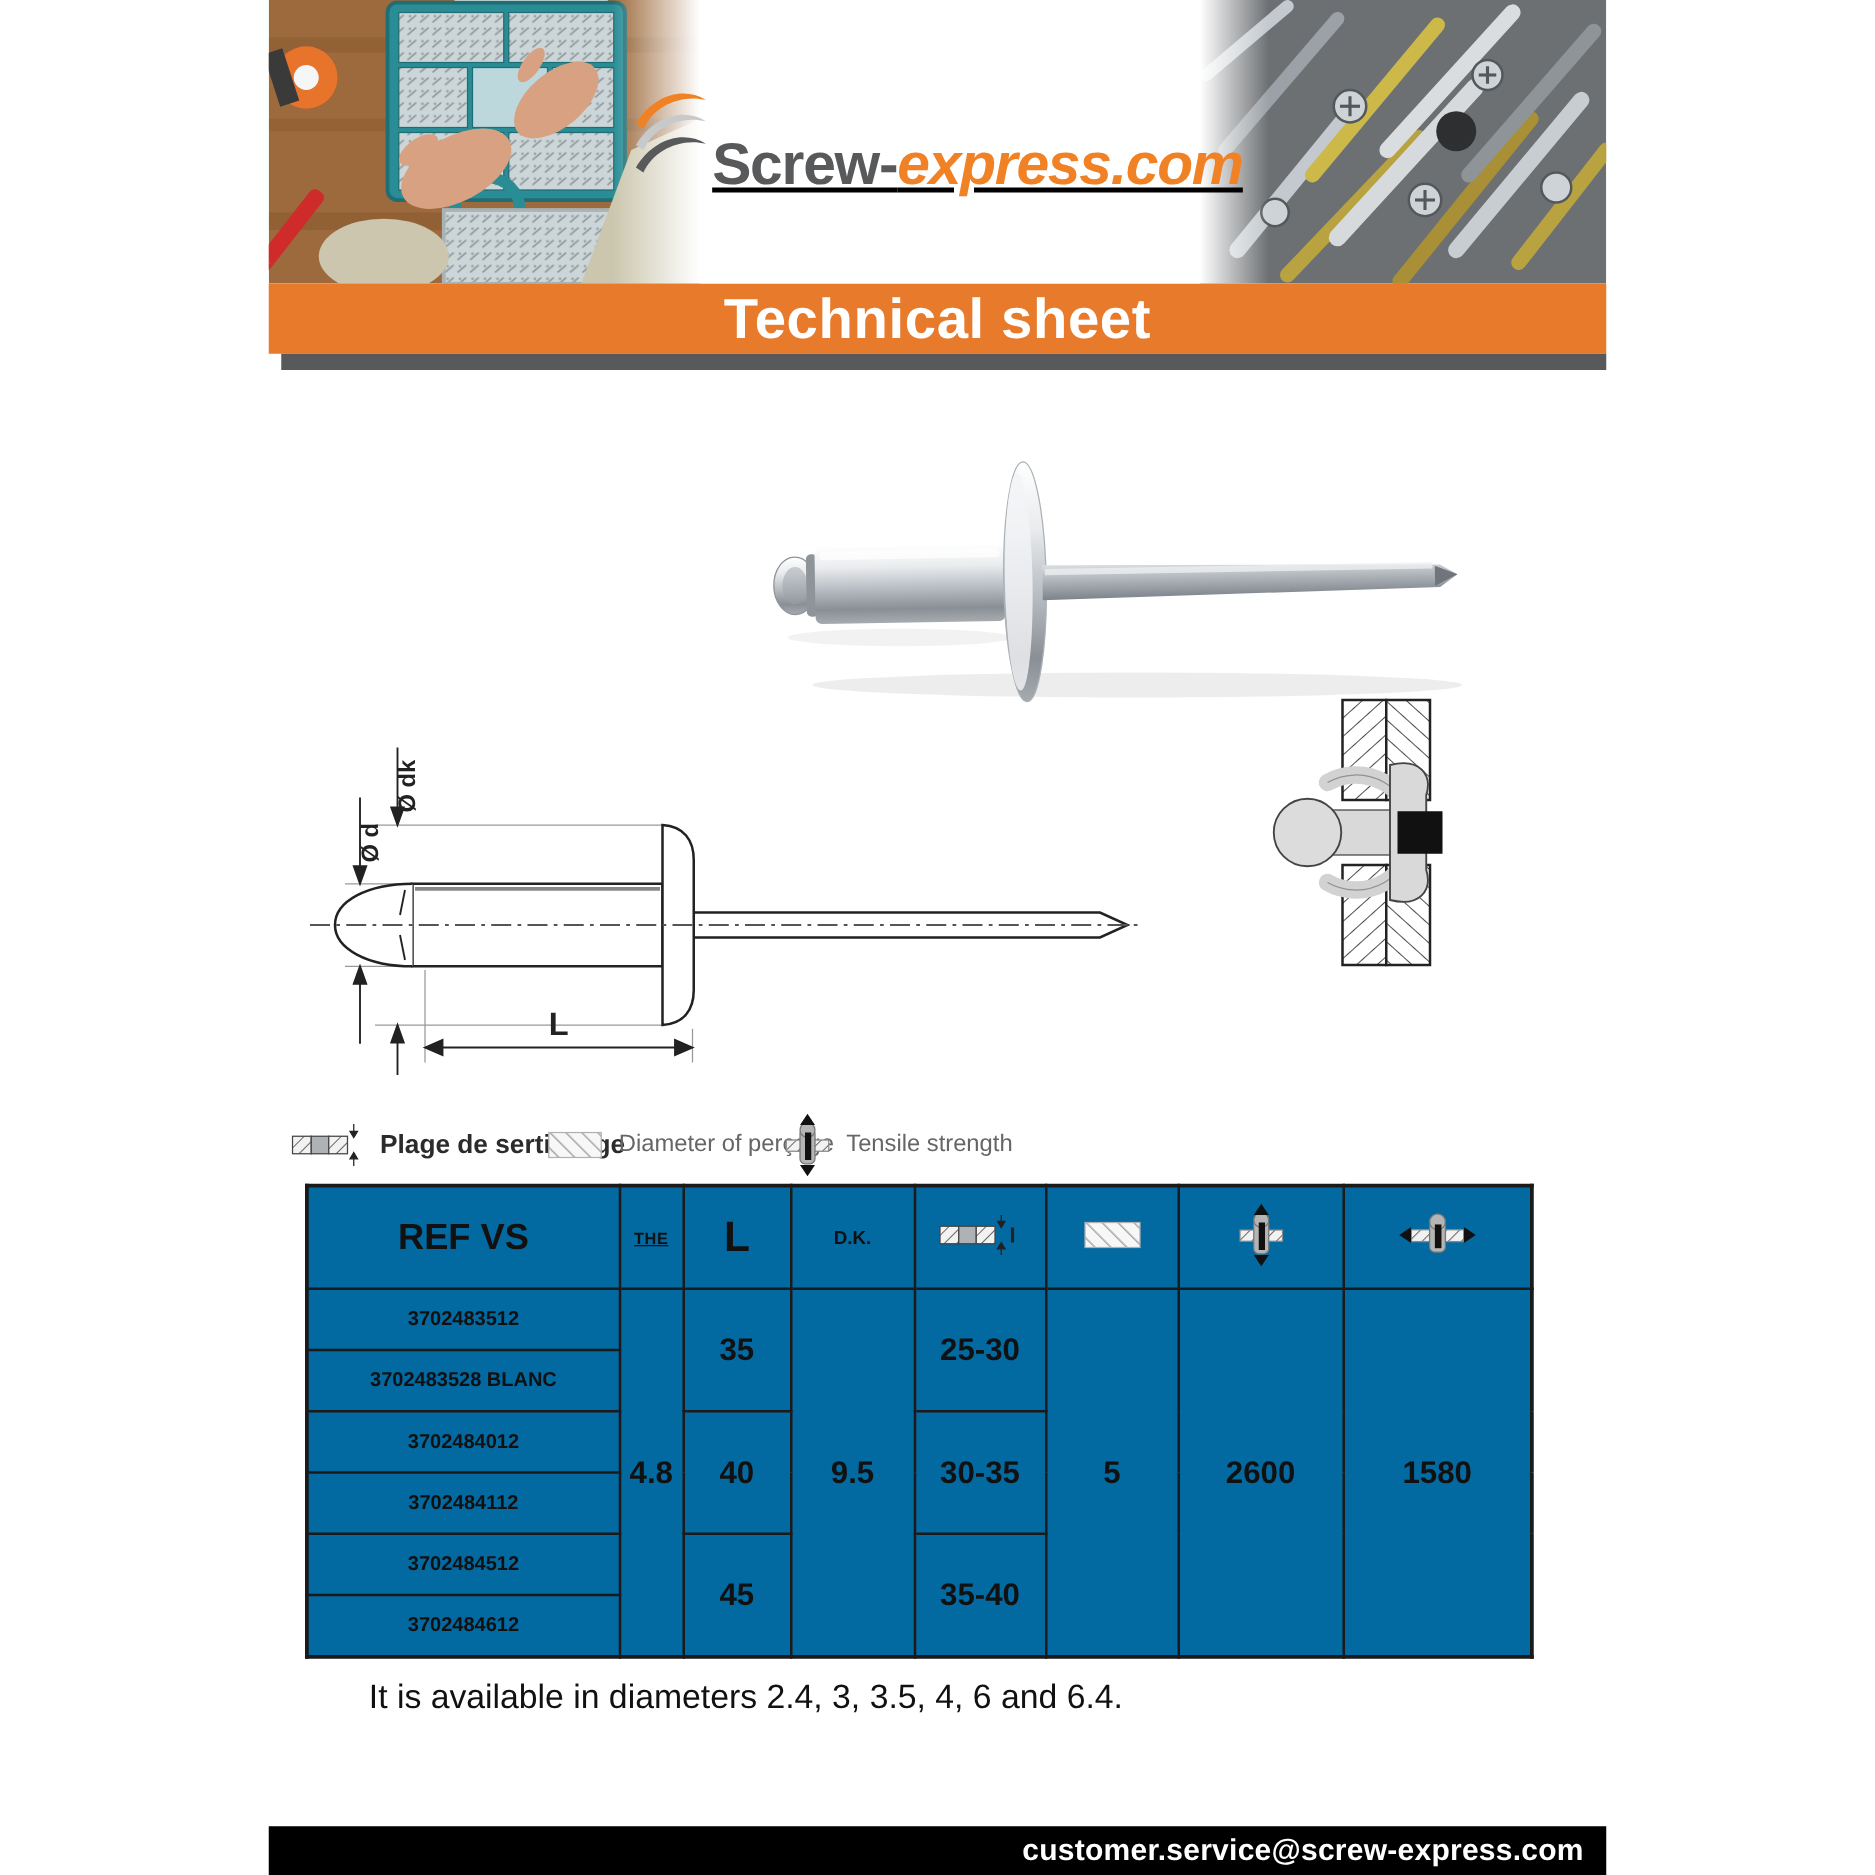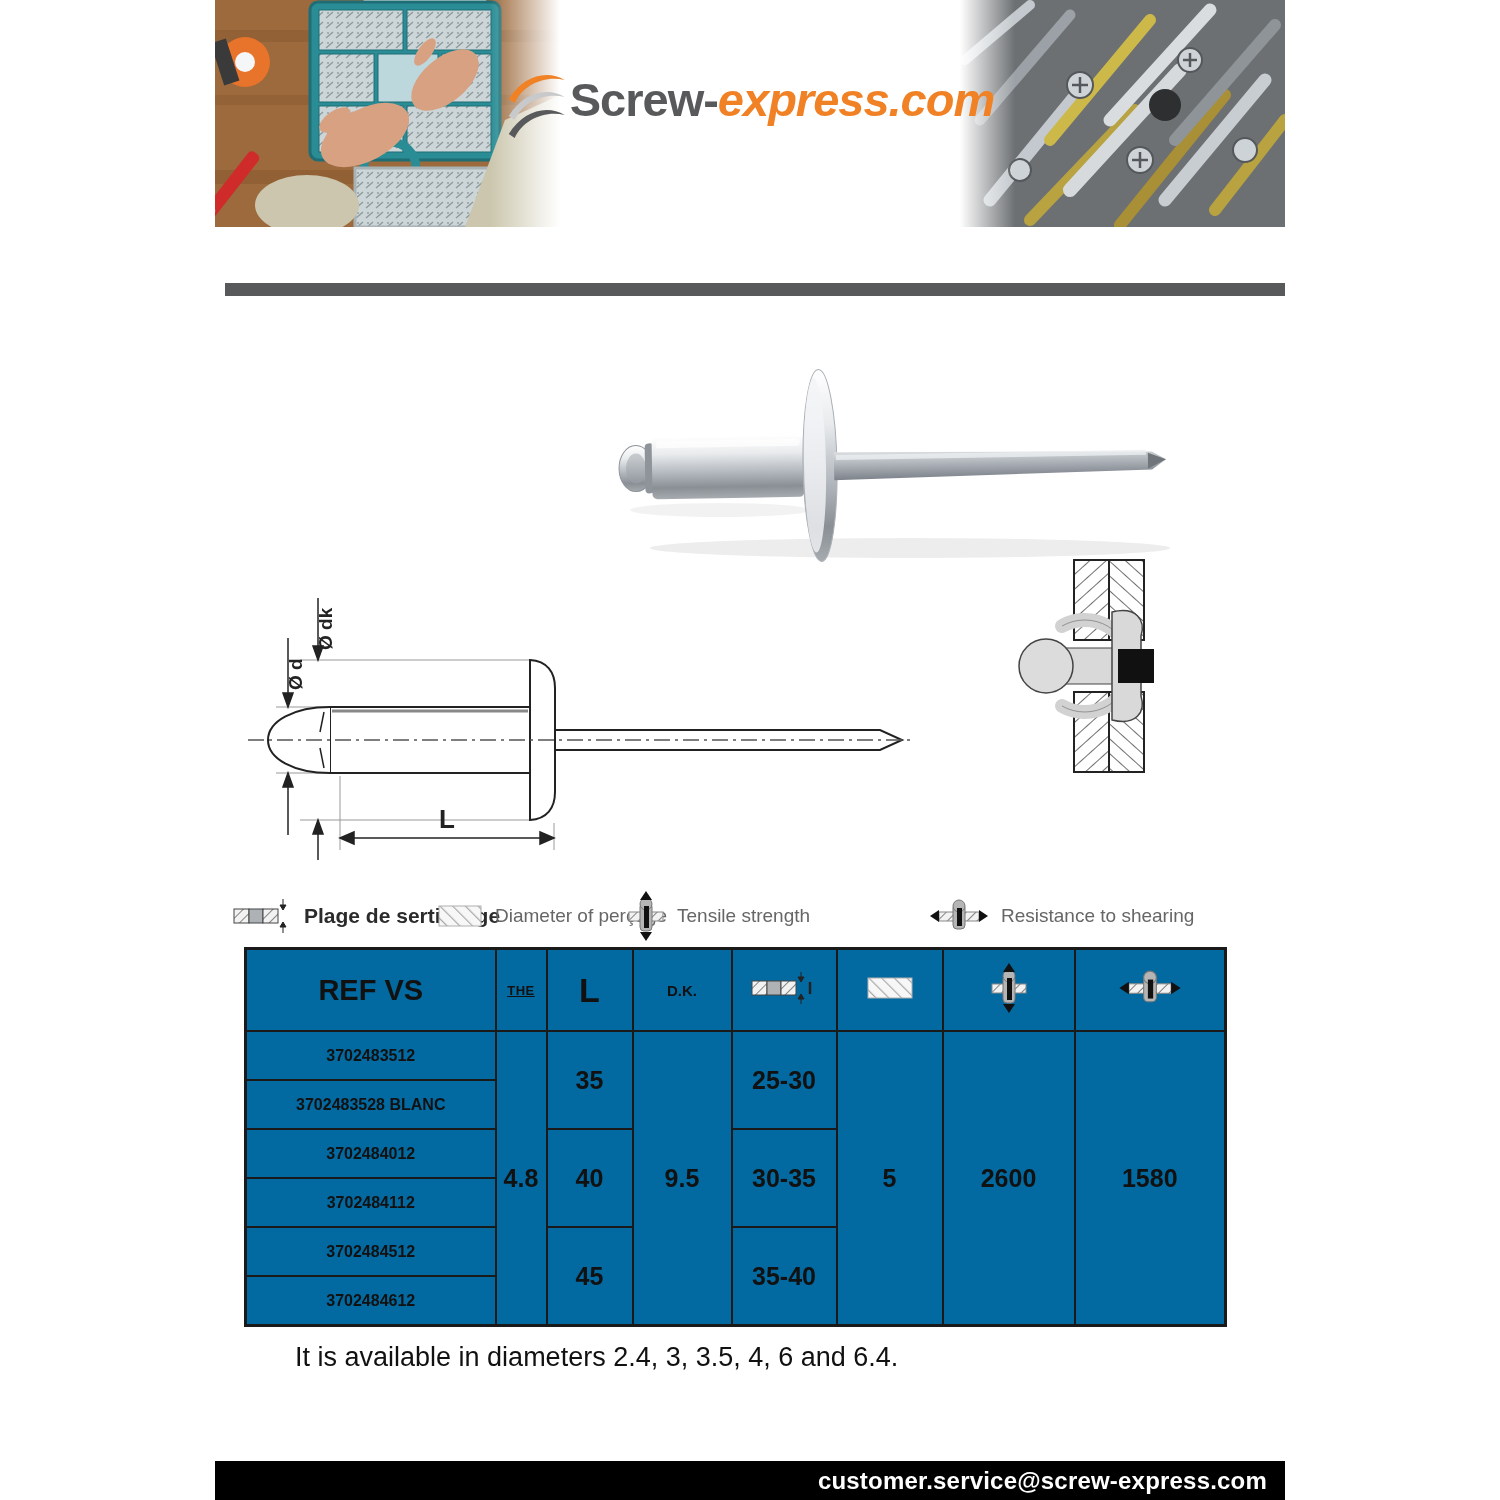--- a/index.html
+++ b/index.html
@@ -5,21 +5,21 @@
   html,body { margin:0; padding:0; background:#ffffff; }
   .page {
     position:relative; width:1500px; height:1500px; background:#fff;
     font-family:"Liberation Sans", sans-serif; overflow:hidden;
   }
   
   .banner { position:absolute; left:215px; top:0; width:1070px; height:227px; background:#fff; }
   .photo { position:absolute; top:0; height:227px; }
   .photo-left  { left:0; width:345px; }
   .photo-right { right:0; width:325px; }
-  .logo { position:absolute; left:50%; top:72px; transform:translateX(-50%); display:flex; align-items:flex-start; gap:2px; white-space:nowrap; }
+  .logo { position:absolute; left:50%; top:72px; transform:translateX(-50%); display:flex; align-items:flex-end; gap:2px; white-space:nowrap;text-decoration:underline; }
   .logo-text { font-size:47px; font-weight:bold; letter-spacing:-1px; }
   .logo-prefix { color:#58595b; }
   .logo-suffix { color:#f08125; font-style:italic; }
   .tech-bar {
     position:absolute; left:215px; top:227px; width:1070px; height:56px; background:#e87b2b;
     color:#fff; display:flex; align-items:center; justify-content:center;
     font-size:45px; font-weight:bold; letter-spacing:0.5px;
   }
   .gray-strip { position:absolute; left:225px; top:283px; width:1060px; height:13px; background:#58595b; }
 
@@ -181,20 +181,23 @@
     <div class="logo">
       <svg width="62" height="86" viewBox="0 0 62 86">
         <path d="M3,27 C17,4 41,-3 59,8 C39,3 17,13 9,31 Z" fill="#f08125"></path>
         <path d="M3,44 C17,21 41,14 59,25 C39,20 17,30 9,48 Z" fill="#c8c9cb"></path>
         <path d="M3,62 C17,39 41,32 59,43 C39,38 17,48 9,66 Z" fill="#58595b"></path>
       </svg>
       <div class="logo-text"><span class="logo-prefix">Screw-</span><span class="logo-suffix">express.com</span></div>
     </div>
   </div>
 
+  <div class="tech-bar">
+    <span>Technical sheet</span>
+  </div>
   <div class="gray-strip"></div>
 
   <svg class="product-photo" width="600" height="225" viewBox="0 0 600 225">
     <ellipse cx="310" cy="208" rx="260" ry="10" fill="#000" opacity="0.07"></ellipse>
     <ellipse cx="120" cy="170" rx="90" ry="7" fill="#000" opacity="0.05"></ellipse>
     <g transform="rotate(-1 300 124)">
       <ellipse cx="36" cy="124" rx="17" ry="23" fill="url(#metalV)" stroke="#8e949a" stroke-width="1"></ellipse>
       <ellipse cx="36" cy="124" rx="10" ry="15" fill="#9ba1a7" opacity="0.5"></ellipse>
       <rect x="45" y="99" width="9" height="50" rx="4" fill="#8e949a"></rect>
       <rect x="52" y="93" width="152" height="62" rx="5" fill="url(#metalV)"></rect>
@@ -290,32 +293,20 @@
       <rect x="23" y="21" width="12" height="9" fill="url(#pHatch)" stroke="#888"></rect>
       <rect x="12" y="12" width="12" height="28" rx="4" fill="#b5b5b5" stroke="#777"></rect>
       <circle cx="18" cy="13" r="6" fill="#b5b5b5" stroke="#777"></circle>
       <rect x="16" y="15" width="5" height="22" fill="#111"></rect>
       <polygon points="18,0 24,9 12,9" fill="#111"></polygon>
       <polygon points="18,50 24,41 12,41" fill="#111"></polygon>
     </svg>
     <span class="legend-label">Tensile strength</span>
   </div>
 
-  <div class="legend-item" style="left:930px">
-    <svg width="58" height="36" viewBox="0 0 58 36">
-      <rect x="9" y="14" width="16" height="9" fill="url(#pHatch)" stroke="#888"></rect>
-      <rect x="33" y="14" width="16" height="9" fill="url(#pHatch)" stroke="#888"></rect>
-      <rect x="23" y="6" width="12" height="25" rx="4" fill="#b5b5b5" stroke="#777"></rect>
-      <circle cx="29" cy="8" r="6" fill="#b5b5b5" stroke="#777"></circle>
-      <rect x="27" y="10" width="5" height="18" fill="#111"></rect>
-      <polygon points="0,18 9,12 9,24" fill="#111"></polygon>
-      <polygon points="58,18 49,12 49,24" fill="#111"></polygon>
-    </svg>
-    <span class="legend-label">Resistance to shearing</span>
-  </div>
 
   <table class="spec">
     <colgroup>
       <col style="width:250px">
         <col style="width:51px">
         <col style="width:86px">
         <col style="width:99px">
       <col style="width:105px">
         <col style="width:106px">
         <col style="width:132px">

